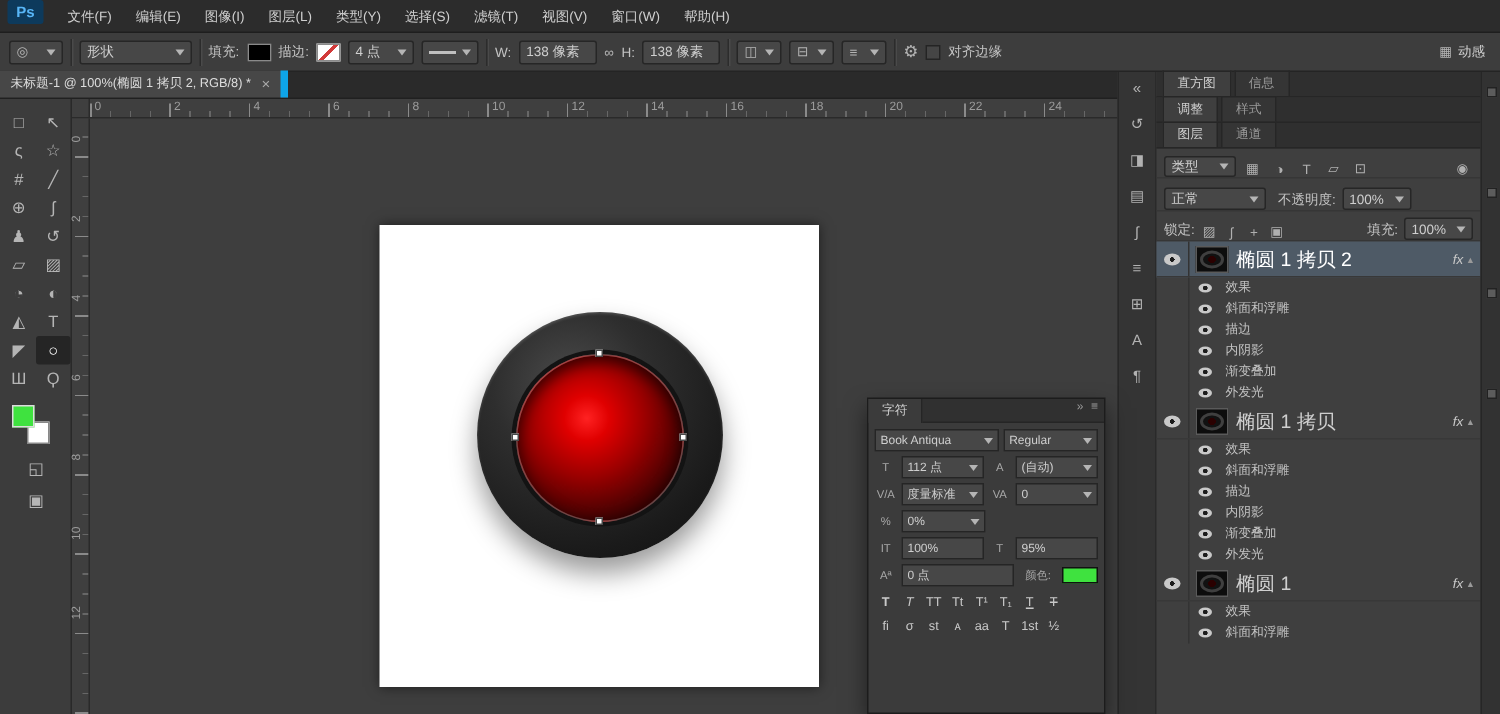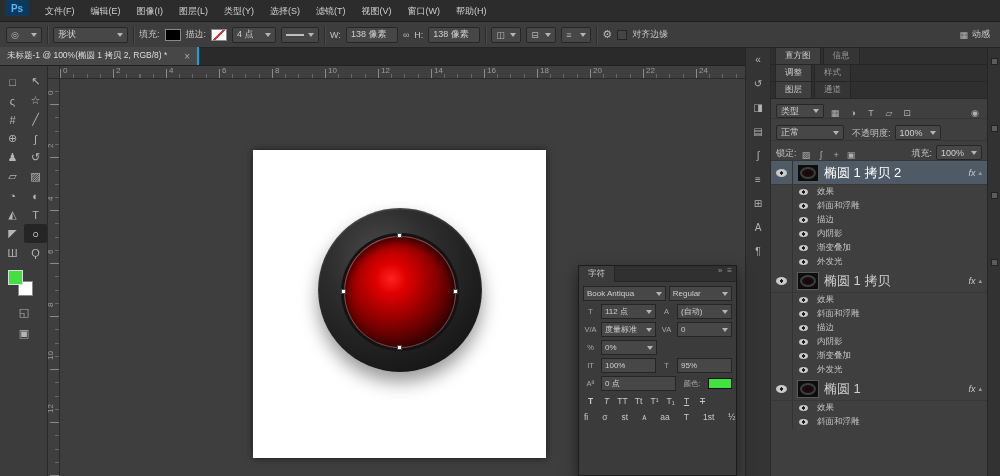--- a/index.html
+++ b/index.html
@@ -19,21 +19,21 @@
   .menu-item{padding:0 8px;line-height:22px;white-space:nowrap}
   
   .optionsbar{left:0;top:22px;width:1000px;height:26px;background:#3d3d3d;border-bottom:1px solid #242424;display:flex;align-items:center;gap:5px;padding:0 6px}
   .vsep{width:1px;height:18px;background:#2c2c2c;box-shadow:1px 0 0 #4a4a4a;flex:0 0 auto}
   .sw-fill{width:16px;height:12px;background:#000;border:1px solid #8a8a8a}
   .sw-stroke{width:16px;height:12px;border:1px solid #8a8a8a;background:#fff;background-image:linear-gradient(135deg,transparent 43%,#d23a3a 43%,#d23a3a 57%,transparent 57%)}
   .linesw{width:18px;height:2px;background:#c0c0c0}
   .cb{width:10px;height:10px;background:#454545;border:1px solid #242424}
   
   .tabbar{left:0;top:48px;width:745px;height:18px;background:#2a2a2a;border-bottom:1px solid #202020;display:flex;align-items:flex-end}
-  .doc-tab{height:18px;background:#474747;border-right:2px solid #0ea5e9;display:flex;align-items:center;gap:17px;padding:0 7px;font-size:8.5px;color:#ddd;white-space:nowrap}
+  .doc-tab{height:18px;background:#474747;border-right:5px solid #0ea5e9;display:flex;align-items:center;gap:7px;padding:0 7px;font-size:8.5px;color:#ddd;white-space:nowrap}
   .tab-close{color:#aaa;font-size:10px;cursor:default}
   
   .toolbar{left:0;top:66px;width:48px;height:410px;background:#3c3c3c;border-right:1px solid #292929}
   .tools{position:absolute;left:1px;top:6px;display:grid;grid-template-columns:23px 23px;grid-auto-rows:19px}
   .tool{display:flex;align-items:center;justify-content:center;color:#b5b5b5;font-size:11px}
   .tool.selected{background:#252525;color:#fff;border-radius:2px}
   .fgsw{position:absolute;left:8px;top:204px;width:15px;height:15px;border:1px solid #ddd;z-index:2}
   .bgsw{position:absolute;left:18px;top:215px;width:15px;height:15px;background:#fff;border:1px solid #888}
   .tb-bottom{position:absolute;left:0;top:240px;width:48px;display:flex;flex-direction:column;align-items:center;gap:8px;color:#b5b5b5;font-size:11px}
   
@@ -306,21 +306,21 @@
       <div class="cp-row" style="gap:1px">
         <span class="tbtn" style="font-weight:bold">T</span>
         <span class="tbtn" style="font-style:italic">T</span>
         <span class="tbtn">TT</span>
         <span class="tbtn">Tt</span>
         <span class="tbtn">T¹</span>
         <span class="tbtn">T₁</span>
         <span class="tbtn" style="text-decoration:underline">T</span>
         <span class="tbtn" style="text-decoration:line-through">T</span>
       </div>
-      <div class="cp-row" style="gap:12px">
+      <div class="cp-row" style="gap:1px">
         <span class="tbtn">fi</span>
         <span class="tbtn">σ</span>
         <span class="tbtn">st</span>
         <span class="tbtn">ᴀ</span>
         <span class="tbtn">aa</span>
         <span class="tbtn">T</span>
         <span class="tbtn">1st</span>
         <span class="tbtn">½</span>
       </div>
     </div>

